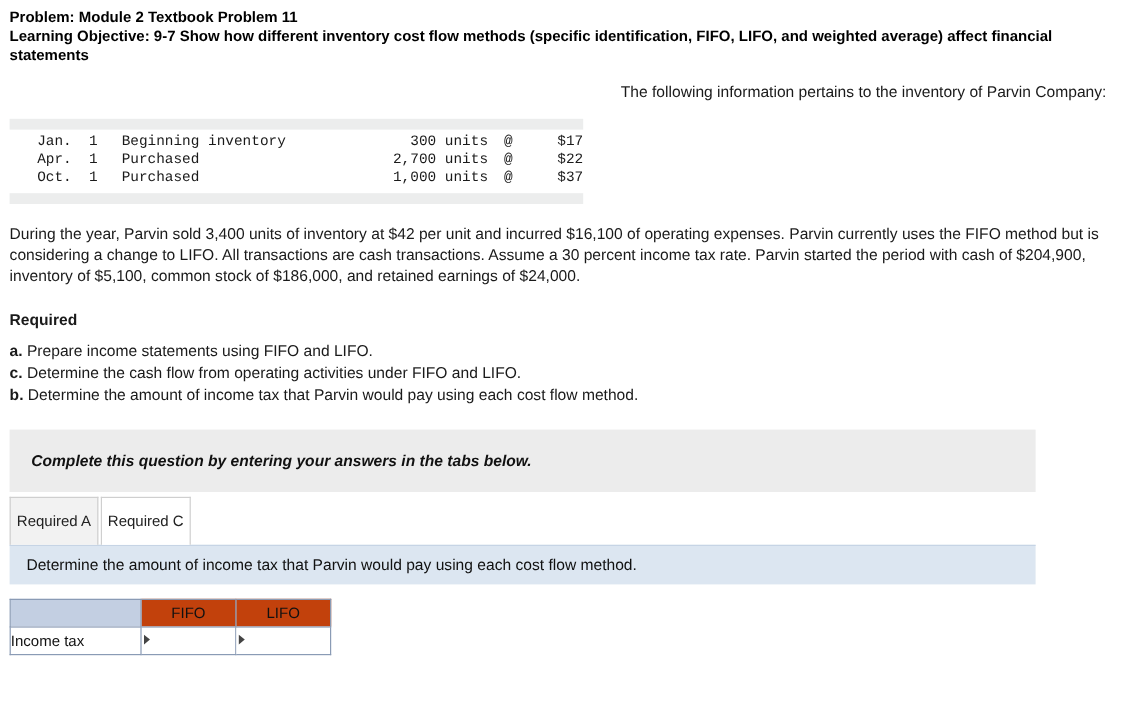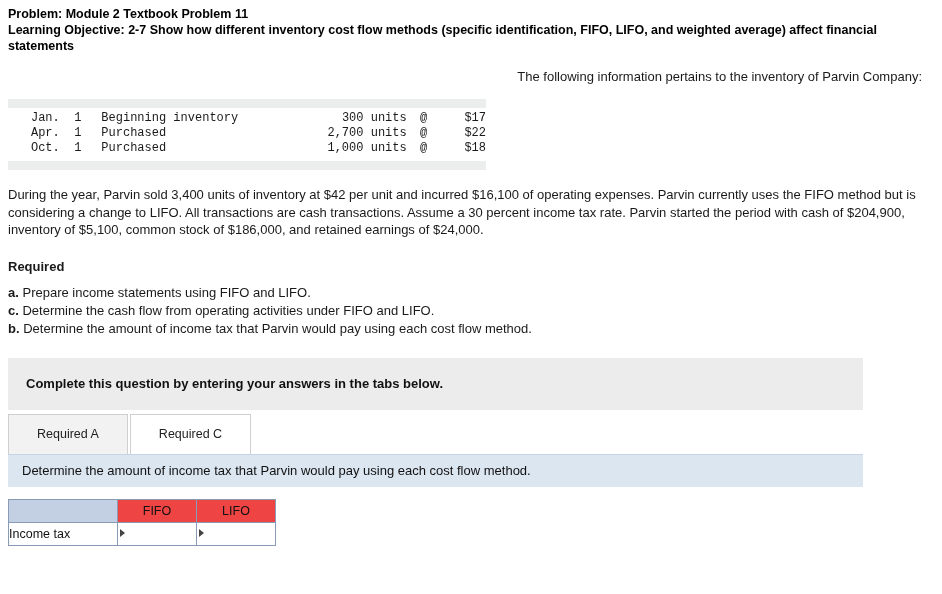--- a/index.html
+++ b/index.html
@@ -113,36 +113,37 @@
     height: 52px;
     background: #ececec;
     display: flex;
     align-items: center;
   }
   .complete-bar span {
     font-weight: bold;
     font-size: 13px;
     padding-left: 18px;
     color: #111;
+    font-style: italic;
   }
   .tabs {
     margin-top: 2px;
     display: flex;
     align-items: flex-end;
     height: 42px;
   }
   .tab {
     height: 40px;
     box-sizing: border-box;
     border: 1px solid #cfcfcf;
     border-bottom: none;
     background: #f2f2f2;
     display: flex;
     align-items: center;
-    padding: 0 28px;
+    padding: 0 5px;
     font-size: 12.5px;
     color: #222;
     margin-right: 2px;
   }
   .tab.active {
     background: #ffffff;
   }
   .prompt-bar {
     width: 855px;
     height: 32px;
@@ -166,21 +167,21 @@
     height: 22px;
     font-size: 12.5px;
     padding: 0;
   }
   .hdr-blank {
     width: 108px;
     background: #c3cfe2;
   }
   .hdr-cell {
     width: 78px;
-    background: #ef4444;
+    background: #c2410c;
     text-align: center;
     font-weight: normal;
     color: #111;
   }
   .row-label {
     width: 108px;
     background: #ffffff;
     padding-left: 5px;
     color: #111;
   }
@@ -200,21 +201,21 @@
     border-top: 4px solid transparent;
     border-bottom: 4px solid transparent;
   }
 </style>
 </head>
 <body>
 
 <div class="page">
 
   <div class="title-line">Problem: Module 2 Textbook Problem 11</div>
-  <div class="obj">Learning Objective: 2-7 Show how different inventory cost flow methods (specific identification, FIFO, LIFO, and weighted average) affect financial statements</div>
+  <div class="obj">Learning Objective: 9-7 Show how different inventory cost flow methods (specific identification, FIFO, LIFO, and weighted average) affect financial statements</div>
 
   <div class="intro">The following information pertains to the inventory of Parvin Company:</div>
 
   <div class="mono-block">
     <div class="mono-bar-top"></div>
     <div class="mono-rows">
       <div class="mono-row">
         <span class="c-date">Jan.  1</span>
         <span class="c-desc">Beginning inventory</span>
         <span class="c-units">300 units</span>
@@ -226,21 +227,21 @@
         <span class="c-desc">Purchased</span>
         <span class="c-units">2,700 units</span>
         <span class="c-at">@</span>
         <span class="c-price">$22</span>
       </div>
       <div class="mono-row">
         <span class="c-date">Oct.  1</span>
         <span class="c-desc">Purchased</span>
         <span class="c-units">1,000 units</span>
         <span class="c-at">@</span>
-        <span class="c-price">$18</span>
+        <span class="c-price">$37</span>
       </div>
     </div>
     <div class="mono-bar-bottom"></div>
   </div>
 
   <div class="para">During the year, Parvin sold 3,400 units of inventory at $42 per unit and incurred $16,100 of operating expenses. Parvin currently uses the FIFO method but is considering a change to LIFO. All transactions are cash transactions. Assume a 30 percent income tax rate. Parvin started the period with cash of $204,900, inventory of $5,100, common stock of $186,000, and retained earnings of $24,000.</div>
 
   <div class="required-head">Required</div>
 
   <div class="req-list">

